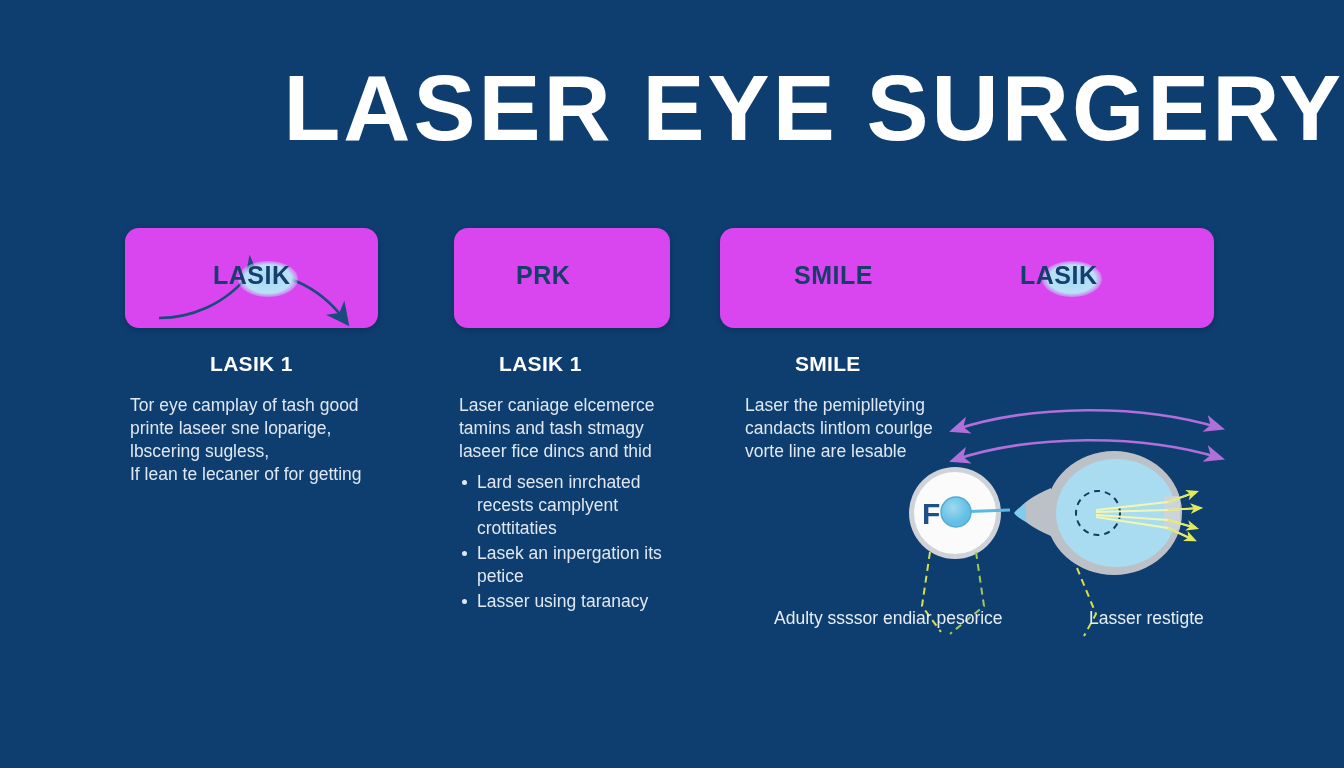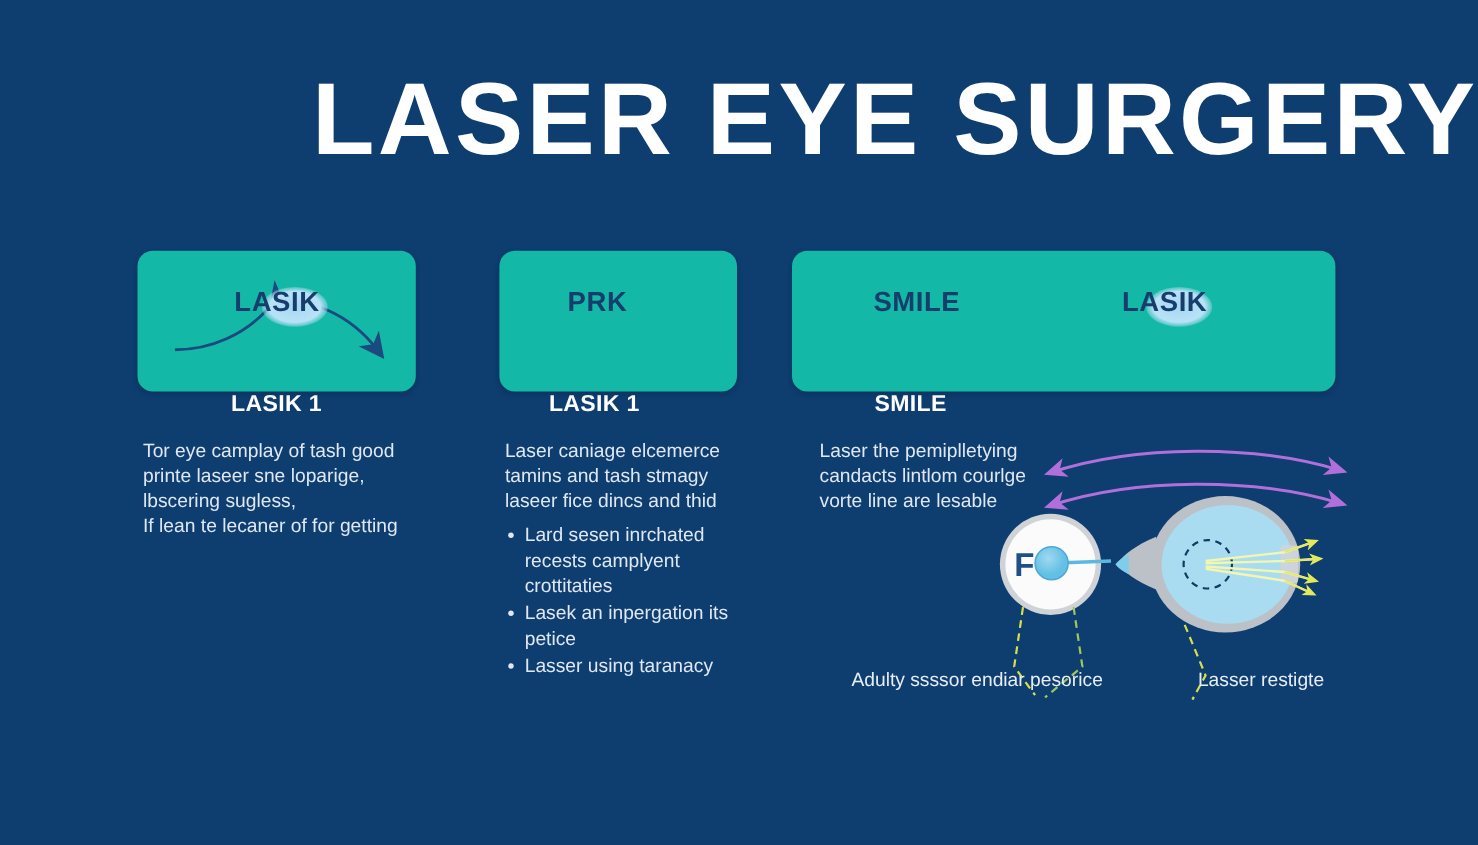--- a/index.html
+++ b/index.html
@@ -24,23 +24,23 @@
     white-space:nowrap;
   }
 
   
   .col{position:absolute;top:228px;}
   .col1{left:125px;width:253px;}
   .col2{left:454px;width:216px;}
   .col3{left:720px;width:494px;}
 
   .card{
-    background:#14b8a6;
+    background:#d946ef;
     border-radius:14px;
-    height:128px;
+    height:100px;
     position:relative;
     box-shadow:0 2px 6px rgba(0,0,0,.18);
     overflow:hidden;
     text-decoration:underline;
   }
   .card1{width:253px;}
   .card2{width:216px;}
   .card3{width:494px;}
 
   .card-label{
@@ -64,20 +64,21 @@
   }
   .blob1{left:113px;top:33px;width:60px;height:36px;}
   .blob3{left:322px;top:33px;width:60px;height:36px;}
 
   .arc-svg{position:absolute;left:0;top:0;z-index:1;}
 
   .col-head{
     color:#ffffff;
     font-size:21px;
     font-weight:bold;
+    margin-top:24px;
     letter-spacing:.3px;
   }
   .col1 .col-head{margin-left:85px;}
   .col2 .col-head{margin-left:45px;}
   .col3 .col-head{margin-left:75px;}
 
   .body-text{
     color:#dfe8f2;
     font-size:17.5px;
     line-height:23px;

